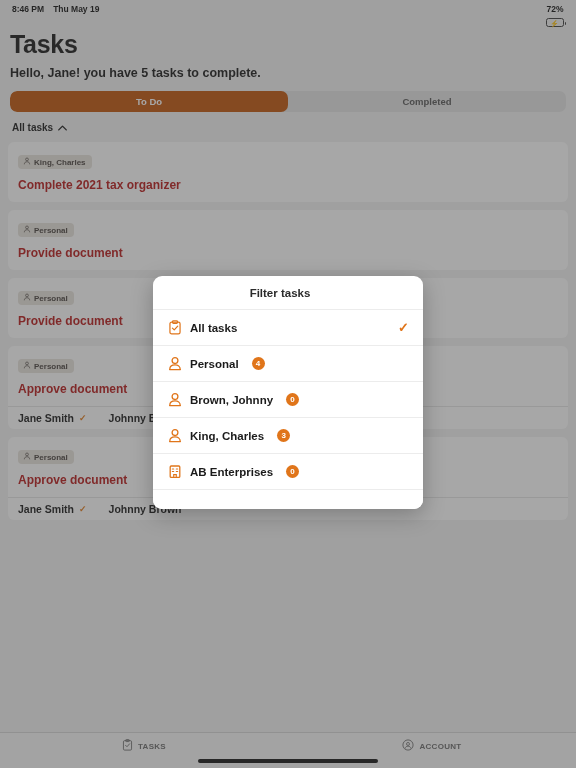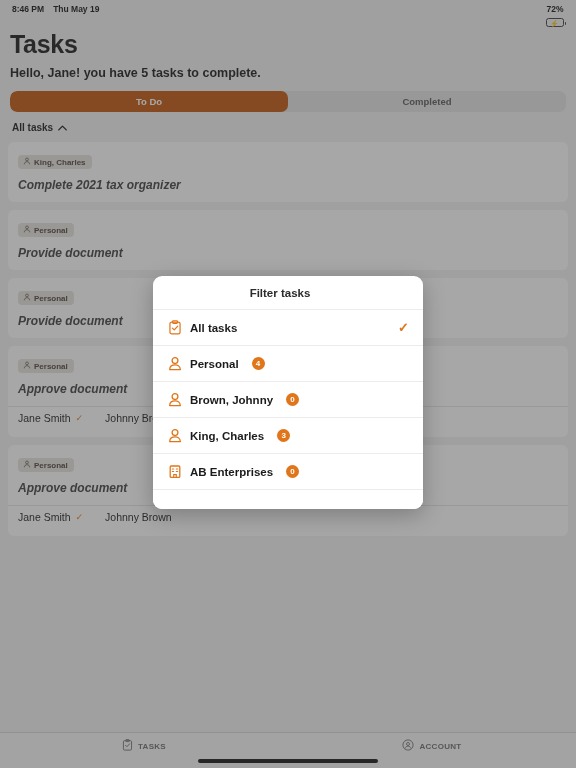--- a/index.html
+++ b/index.html
@@ -100,30 +100,30 @@
   }
   .task-badge {
     display: inline-flex; align-items: center; gap: 3px;
     background: #e8e3dd;
     border-radius: 4px;
     padding: 2px 6px 2px 5px;
     font-size: 8px; font-weight: 600; color: #4b4540;
   }
   .task-title {
     margin: 9px 0 10px 0;
-    font-size: 12px; font-weight: 700; color: #404040; font-style: italic;
+    font-size: 12px; font-weight: 700; color: #b91c1c;
   }
   .assignees {
     border-top: 1px solid #e6e6e6;
     display: flex; align-items: center;
     gap: 22px;
     height: 23px;
-    margin: 8px -10px;
+    margin: 0 -10px;
     padding: 0 10px;
-    font-size: 10.5px; font-weight: 400; color: #1b1b1b;
+    font-size: 10.5px; font-weight: 700; color: #1b1b1b;
   }
   .assignee { display: flex; align-items: center; gap: 5px; }
   .assignee .tick { color: #e07b1d; font-size: 9px; }
 
   
   .tabbar {
     position: absolute; left: 0; right: 0; bottom: 0;
     height: 36px;
     background: #f7f7f7;
     border-top: 1px solid #d8d8d8;

